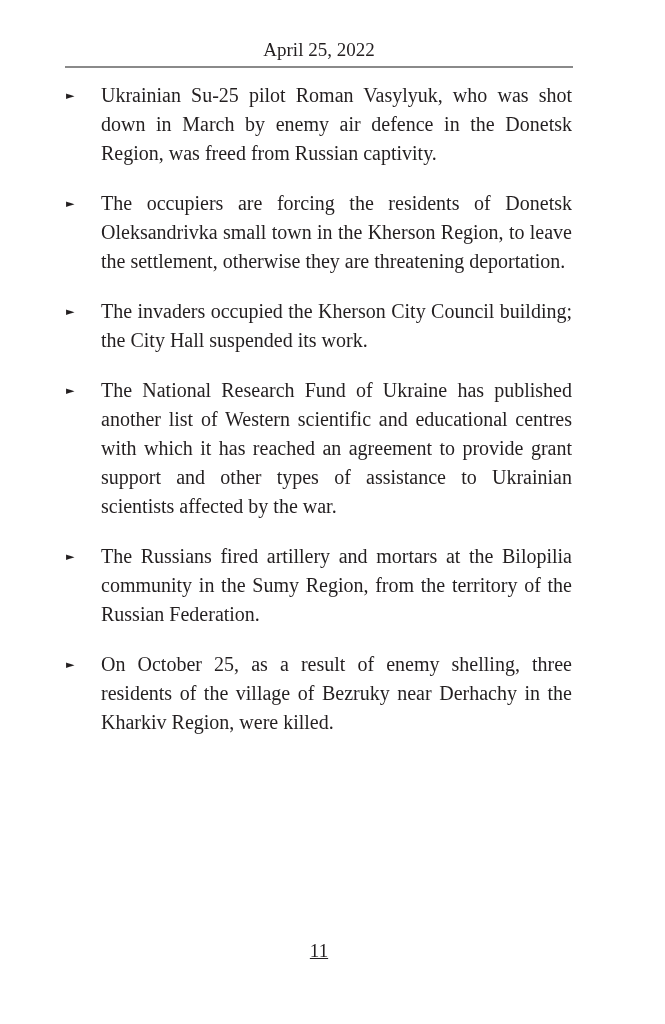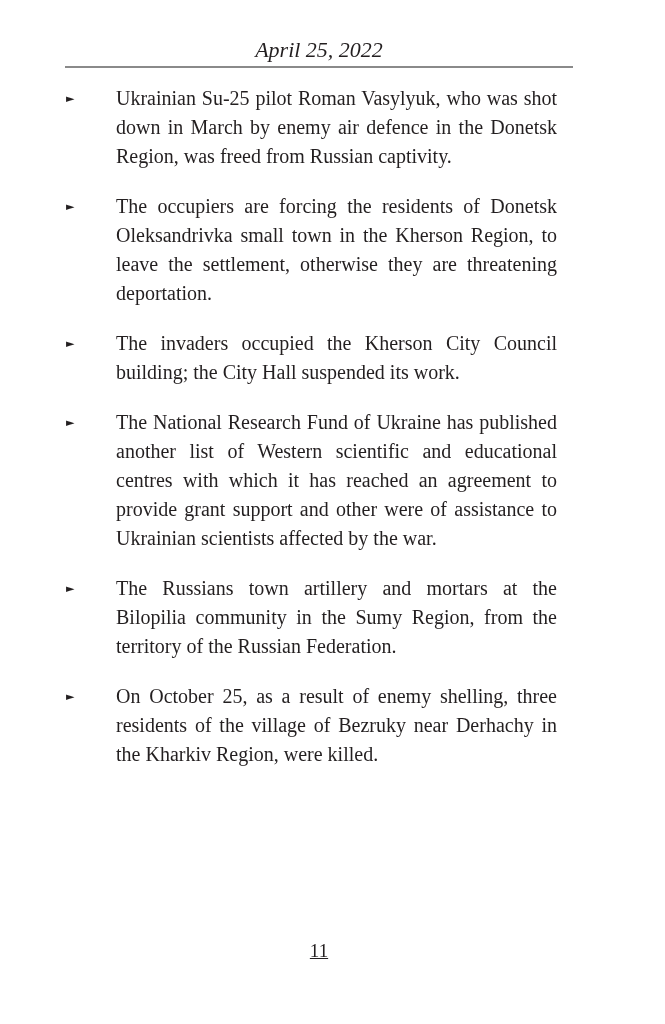--- a/index.html
+++ b/index.html
@@ -15,22 +15,21 @@
     background: var(--bg, #ffffff);
     color: var(--text, #231f20);
     font-family: "Liberation Serif", serif;
     overflow: hidden;
     box-sizing: border-box;
   }
   .running-head {
     margin: 0 92px 0 65px;
     padding-top: 40px;
     text-align: center;
-    font-style: italic;
-    font-size: 22px;
+    font-size: 19px;
     line-height: 20px;
   }
   .head-rule {
     margin: 6px 92px 0 65px;
     border: none;
     border-top: 2px solid var(--rule, #8a8a8a);
     height: 0;
   }
   .content {
     margin: 13px 92px 0 65px;
@@ -46,21 +45,21 @@
   .bullet-item:last-child { margin-bottom: 0; }
   .marker {
     position: absolute;
     left: 1px;
     top: 0;
     font-family: "DejaVu Sans", sans-serif;
     font-size: 11px;
     line-height: 29px;
   }
   .item-text {
-    margin: 16px;
+    margin: 1px;
     display: block;
   }
   .page-number {
     position: absolute;
     left: 65px;
     right: 92px;
     bottom: 62px;
     text-align: center;
     font-size: 19px;
     line-height: 22px;
@@ -88,26 +87,26 @@
       <p class="item-text">The occupiers are forcing the residents of Donetsk Oleksandrivka small town in the Kherson Region, to leave the settlement, otherwise they are threatening deportation.</p>
     </div>
 
     <div class="bullet-item">
       <span class="marker">►</span>
       <p class="item-text">The invaders occupied the Kherson City Council building; the City Hall suspended its work.</p>
     </div>
 
     <div class="bullet-item">
       <span class="marker">►</span>
-      <p class="item-text">The National Research Fund of Ukraine has published another list of Western scientific and educational centres with which it has reached an agreement to provide grant support and other were of assistance to Ukrainian scientists affected by the war.</p>
+      <p class="item-text">The National Research Fund of Ukraine has published another list of Western scientific and educational centres with which it has reached an agreement to provide grant support and other types of assistance to Ukrainian scientists affected by the war.</p>
     </div>
 
     <div class="bullet-item">
       <span class="marker">►</span>
-      <p class="item-text">The Russians town artillery and mortars at the Bilopilia community in the Sumy Region, from the territory of the Russian Federation.</p>
+      <p class="item-text">The Russians fired artillery and mortars at the Bilopilia community in the Sumy Region, from the territory of the Russian Federation.</p>
     </div>
 
     <div class="bullet-item">
       <span class="marker">►</span>
       <p class="item-text">On October 25, as a result of enemy shelling, three residents of the village of Bezruky near Derhachy in the Kharkiv Region, were killed.</p>
     </div>
 
   </div>
 
   <div class="page-number">11</div>

